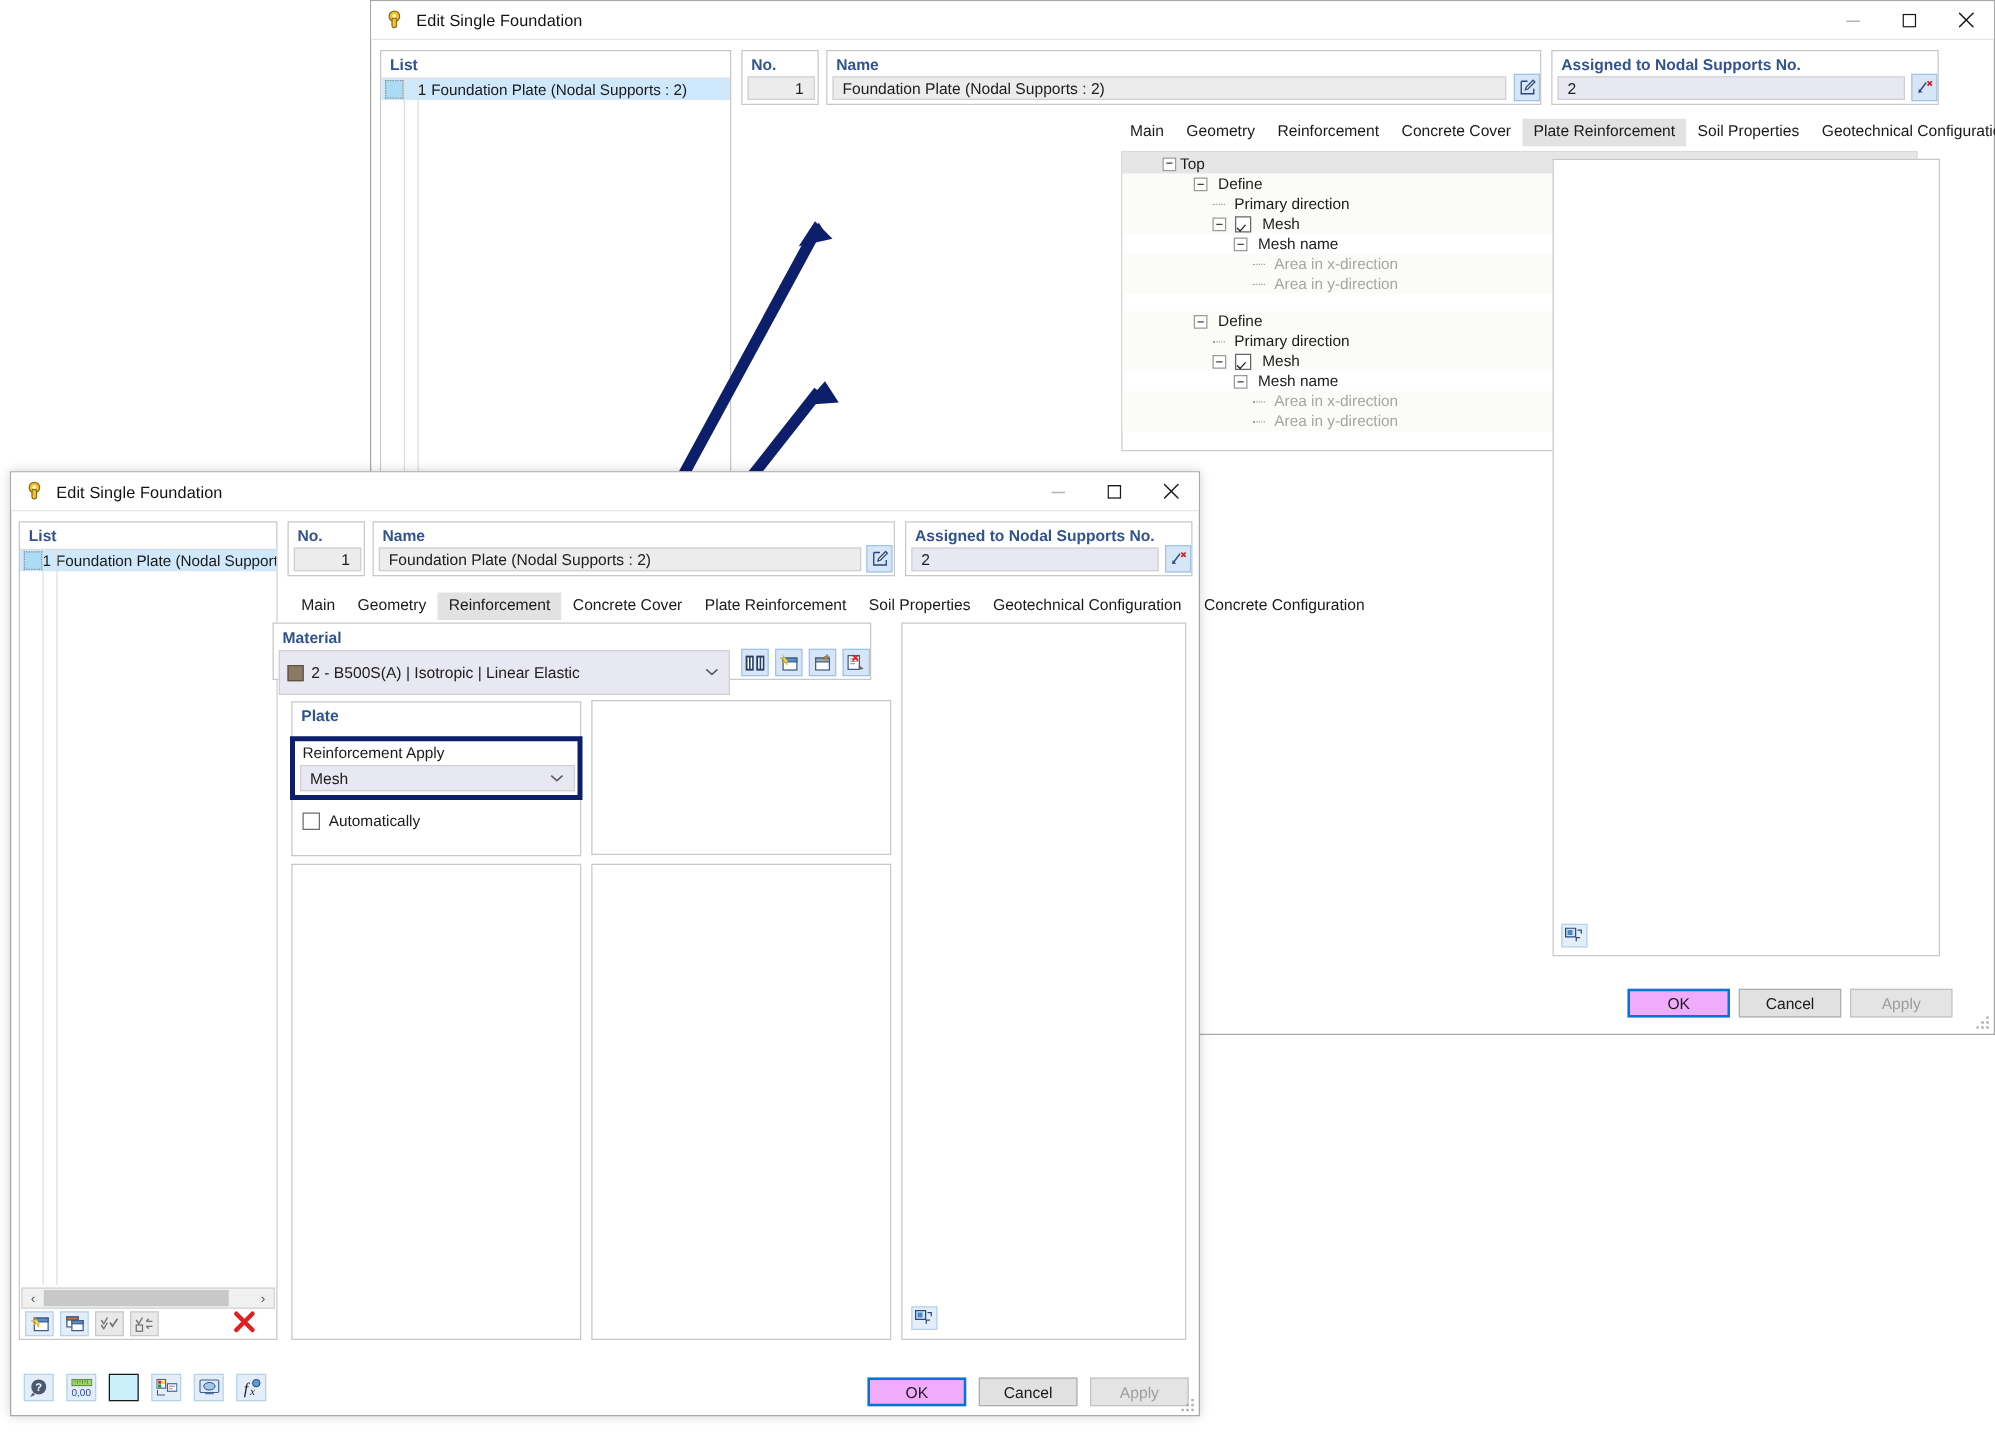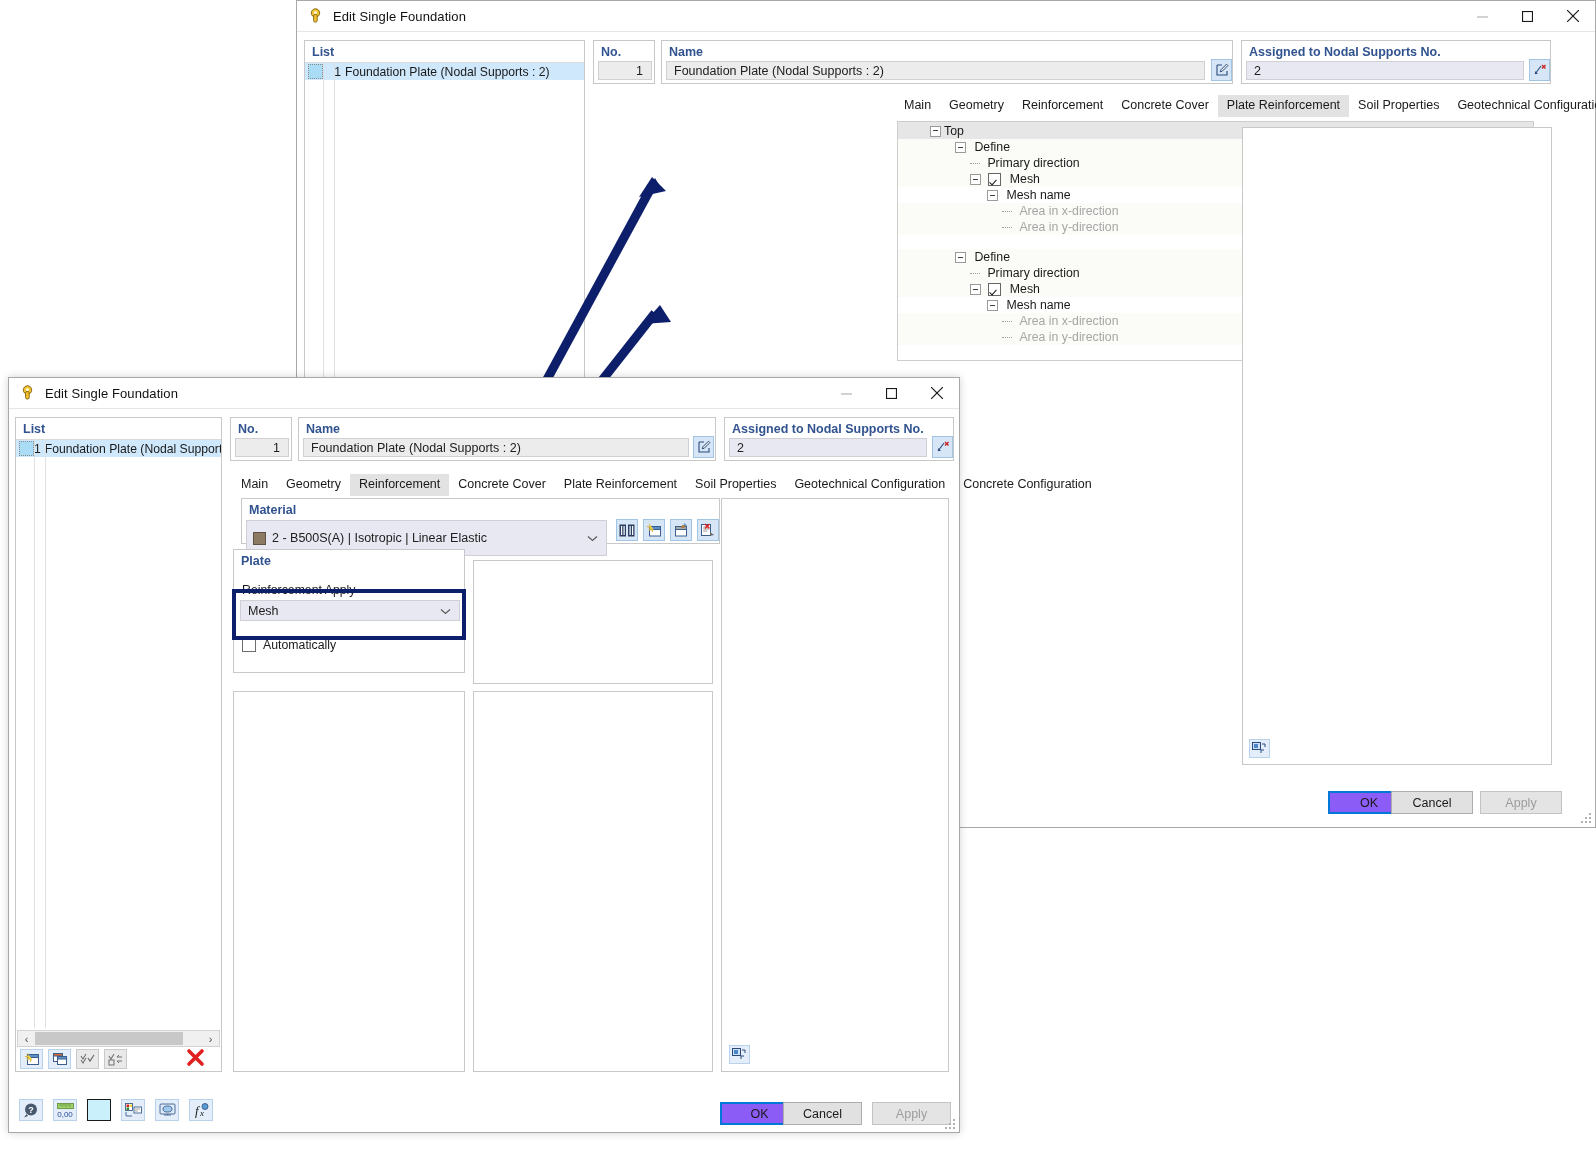--- a/index.html
+++ b/index.html
@@ -108,21 +108,21 @@
   .sub { font-size:9px; vertical-align: -2px; }
   .sup { font-size:9px; vertical-align: 4px; }
 
   
   .btn {
     background:#e1e1e1; border:1px solid #adadad;
     font-size:12.5px; color:#1a1a1a;
     display:flex; align-items:center; justify-content:center;
     box-sizing:border-box;
   }
-  .btn.default { background:#8b5cf6; border:2px solid #0078d7;margin-left:26px; }
+  .btn.default { background:#f0abfc; border:2px solid #0078d7; }
   .btn.disabled { color:#9d9d9d; background:#e4e4e4; border-color:#c3c3c3; }
 
   .iconbtn {
     background:#d6e6f7; border:1px solid #9fc4e4;
     box-sizing:border-box; display:flex;align-items:center;justify-content:center;
   }
   .iconbtn.flat { background:#e3eefa; border-color:#b8d2ea; }
   .iconbtn.plain { background:#e9e9e9; border:1px solid #c9c9c9; }
 
   .listitem-sel { background:#cfe8fb; }
@@ -547,21 +547,21 @@
       <div class="tab">Main</div>
       <div class="tab">Geometry</div>
       <div class="tab active">Reinforcement</div>
       <div class="tab">Concrete Cover</div>
       <div class="tab">Plate Reinforcement</div>
       <div class="tab">Soil Properties</div>
       <div class="tab">Geotechnical Configuration</div>
       <div class="tab">Concrete Configuration</div>
     </div>
 
-    <div class="grp" style="left:232px; top:120px; width:479px; height:46px;">
+    <div class="grp" style="left:209px; top:120px; width:479px; height:46px;">
       <div class="grp-label">Material</div>
       <div class="field lavender" style="position:absolute;left:4px;top:21px;width:361px;height:36px;">
         <span style="width:11px;height:11px;background:#8d7a63;border:1px solid #5f5243;margin-left:6px;display:inline-block;"></span>
         <span class="val" style="padding-left:6px;">2 - B500S(A) | Isotropic | Linear Elastic</span>
         <span class="combo-arrow">
           <svg width="11" height="7">
               <path d="M1 1.5 L5.5 5.5 L10 1.5" fill="none" stroke="#5a5a5a" stroke-width="1.2"></path>
             </svg>
         </span>
       </div>
@@ -595,21 +595,21 @@
           <svg width="16" height="14" viewBox="0 0 16 14">
             <rect x="1.5" y="1.5" width="9" height="11" fill="#ffffff" stroke="#3c5e8c" stroke-width="1"></rect>
             <path d="M3.2 4 h6 M3.2 6 h6 M3.2 8 h4" stroke="#8a8a8a" stroke-width=".9"></path>
             <path d="M5 1 L9.5 5.5 M9.5 1 L5 5.5" stroke="#e02020" stroke-width="1.4"></path>
             <path d="M10 9 l4 3 l-4 1 z" fill="#6a6a6a"></path>
           </svg>
         </div>
       </div>
     </div>
 
-    <div class="grp" style="left:224px; top:171px; width:232px; height:124px;">
+    <div class="grp" style="left:224px; top:183px; width:232px; height:124px;">
       <div class="grp-label">Plate</div>
       <div style="position:absolute;left:8px;top:33px;font-size:12.3px;">Reinforcement Apply</div>
       <div class="field lavender" style="position:absolute;left:6px;top:50px;width:220px;height:21px;">
         <span class="val">Mesh</span>
         <span class="combo-arrow">
           <svg width="11" height="7">
               <path d="M1 1.5 L5.5 5.5 L10 1.5" fill="none" stroke="#5a5a5a" stroke-width="1.2"></path>
             </svg>
         </span>
       </div>

